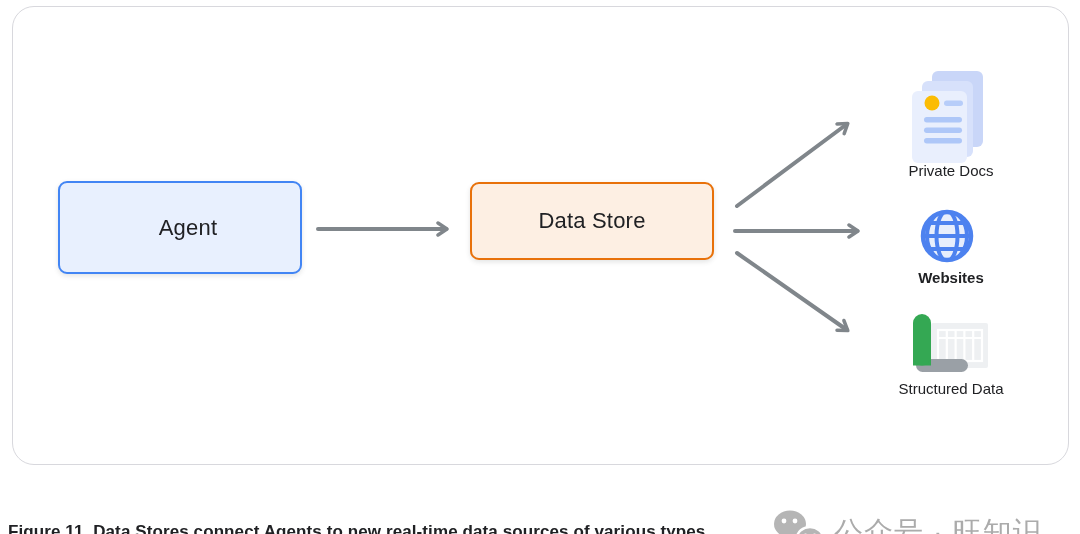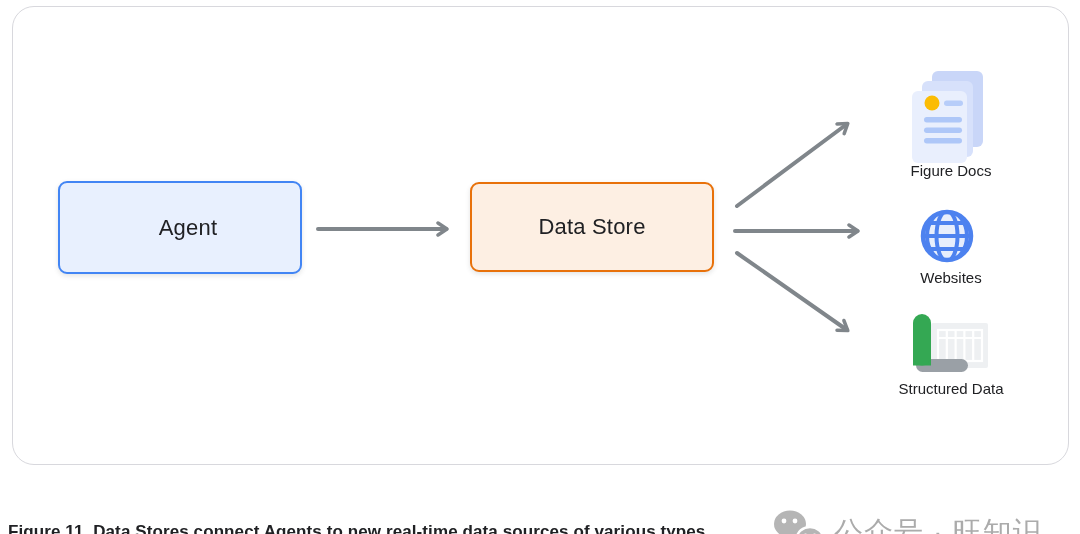--- a/index.html
+++ b/index.html
@@ -32,37 +32,37 @@
     letter-spacing: .2px;
     box-shadow: 0 2px 5px rgba(60,64,67,.14);
   }
   .node-agent {
     left: 58px; top: 181px; width: 244px; height: 93px;
     background: var(--agent-fill, #e8f0fe);
     border: 2px solid var(--agent-border, #4285f4);
     padding-left: 16px;
   }
   .node-datastore {
-    left: 470px; top: 182px; width: 244px; height: 90px;
+    left: 470px; top: 182px; width: 244px; height: 78px;
     background: var(--data-store-fill, #fdefe3);
     border: 2px solid var(--data-store-border, #e8710a);
   }
 
   
   .arrows { position: absolute; left: 0; top: 0; width: 1080px; height: 534px; pointer-events: none; }
 
   
   .target-icon { position: absolute; }
   .target-label {
     position: absolute;
     width: 170px; text-align: center;
     font-size: 15px; font-weight: 500; color: #202124;
   }
   .label-private-docs   { left: 866px; top: 162px; }
-  .label-websites       { left: 866px; top: 269px; }
+  .label-websites       { left: 866px; top: 269px; font-weight: bold; }
   .label-structured     { left: 866px; top: 380px; }
 
   
   .caption {
     position: absolute;
     left: 8px; top: 522px;
     font-size: 17px; font-weight: 700;
     color: var(--caption-text, #202124);
     letter-spacing: .1px;
     white-space: nowrap;
@@ -116,21 +116,21 @@
   <svg class="target-icon" style="left:908px; top:63px;" width="84" height="102" viewBox="0 0 84 102">
     <rect x="24" y="8" width="51" height="76" rx="6" fill="#c9d6f8"></rect>
     <rect x="14" y="18" width="51" height="76" rx="6" fill="#d7e1fb"></rect>
     <rect x="4" y="28" width="55" height="72" rx="6" fill="#e9effd"></rect>
     <circle cx="24" cy="40" r="7.5" fill="#fbbc04"></circle>
     <rect x="36" y="37.5" width="19" height="5.5" rx="2.75" fill="#b7cdf9"></rect>
     <rect x="16" y="54" width="38" height="5.5" rx="2.75" fill="#aec7f8"></rect>
     <rect x="16" y="64.5" width="38" height="5.5" rx="2.75" fill="#aec7f8"></rect>
     <rect x="16" y="75" width="38" height="5.5" rx="2.75" fill="#aec7f8"></rect>
   </svg>
-  <div class="target-label label-private-docs">Figure Docs</div>
+  <div class="target-label label-private-docs">Private Docs</div>
 
   <svg class="target-icon" style="left:915px; top:204px;" width="64" height="64" viewBox="0 0 64 64">
     <defs>
       <clipPath id="globeclip">
           <circle cx="32" cy="32" r="23.5"></circle>
         </clipPath>
     </defs>
     <circle cx="32" cy="32" r="24" fill="#e7eefc" stroke="#4d82ef" stroke-width="4.5"></circle>
     <g clip-path="url(#globeclip)" stroke="#4d82ef" stroke-width="4" fill="none">
       <ellipse cx="32" cy="32" rx="10.5" ry="25"></ellipse>

